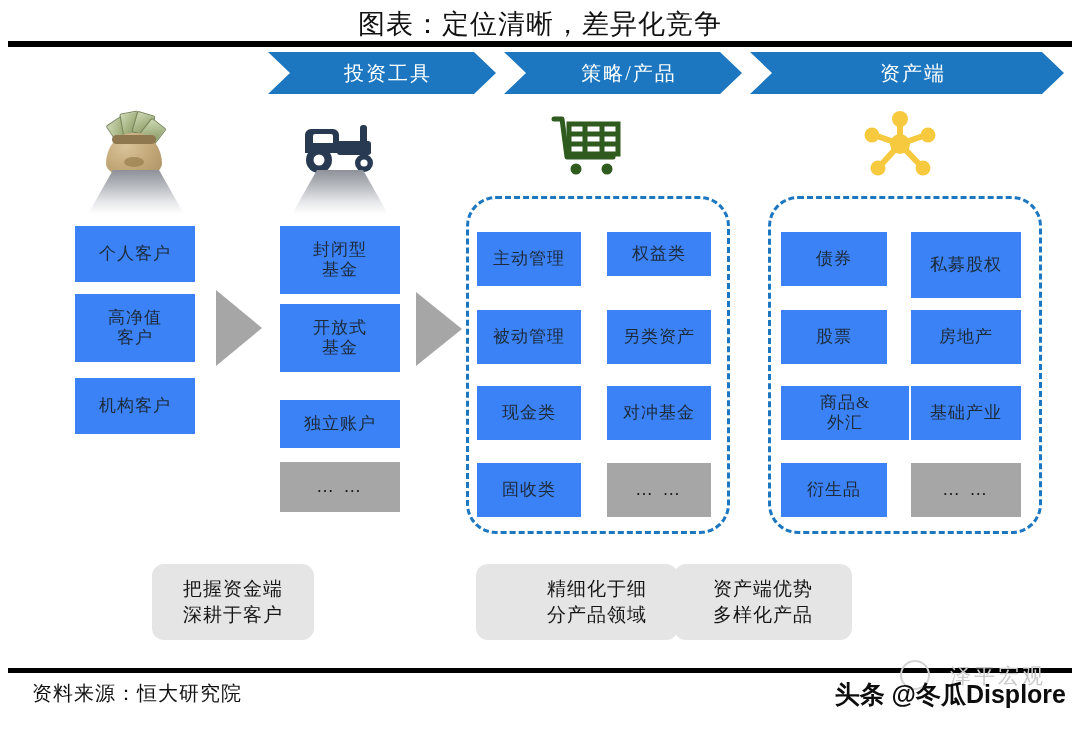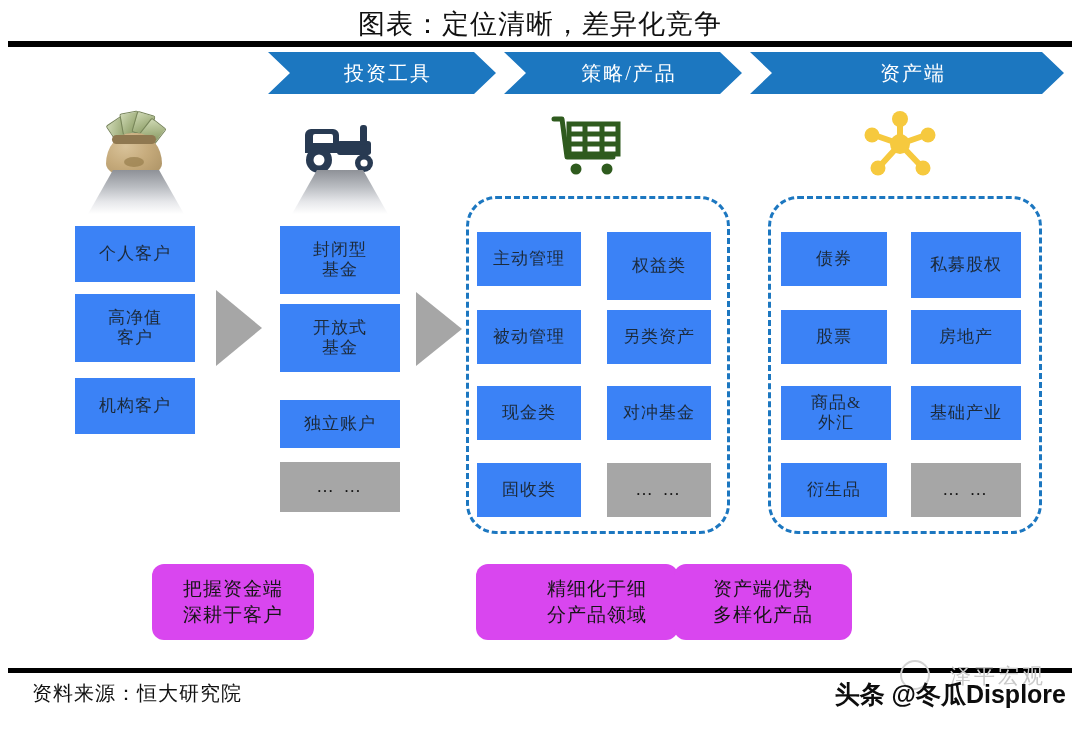--- a/index.html
+++ b/index.html
@@ -80,21 +80,21 @@
 
   
   .gray-arrow{position:absolute;background:#A6A6A6;
     clip-path:polygon(0 0, 100% 50%, 0 100%);}
 
   
   .dashbox{position:absolute;border:3px dashed #1C77C0;border-radius:30px;}
 
   
   .callout{
-    position:absolute;background:#d946ef;border-radius:12px;
+    position:absolute;background:#e5e5e5;border-radius:12px;
     display:flex;align-items:center;justify-content:center;text-align:center;
     font-size:19px;line-height:1.35;letter-spacing:1px;color:#161616;
     font-family:"Liberation Serif","DejaVu Serif",serif;
   }
 
   
   .source{position:absolute;left:32px;top:680px;font-size:20px;letter-spacing:1px;color:#111;
     font-family:"Liberation Serif","DejaVu Serif",serif;white-space:nowrap;}
   .handle{position:absolute;right:14px;top:678px;font-size:25px;color:#0d0d0d;white-space:nowrap;
     font-family:"Liberation Sans","DejaVu Sans",sans-serif;font-weight:700;letter-spacing:0px;z-index:3;}
@@ -209,31 +209,31 @@
 
   <div class="gray-arrow" style="left:416px;top:292px;width:46px;height:74px;"></div>
 
   <div class="dashbox" style="left:466px;top:196px;width:258px;height:332px;"></div>
   <div class="col">
     <div class="cell" style="position:absolute;left:477px;top:232px;width:104px;height:54px;">主动管理</div>
     <div class="cell" style="position:absolute;left:477px;top:310px;width:104px;height:54px;">被动管理</div>
     <div class="cell" style="position:absolute;left:477px;top:386px;width:104px;height:54px;">现金类</div>
     <div class="cell" style="position:absolute;left:477px;top:463px;width:104px;height:54px;">固收类</div>
 
-    <div class="cell" style="position:absolute;left:607px;top:232px;width:104px;height:68px;">权益类</div>
+    <div class="cell" style="position:absolute;left:607px;top:232px;width:104px;height:44px;">权益类</div>
     <div class="cell" style="position:absolute;left:607px;top:310px;width:104px;height:54px;">另类资产</div>
     <div class="cell" style="position:absolute;left:607px;top:386px;width:104px;height:54px;">对冲基金</div>
     <div class="cell gray" style="position:absolute;left:607px;top:463px;width:104px;height:54px;">… …</div>
   </div>
 
   <div class="dashbox" style="left:768px;top:196px;width:268px;height:332px;"></div>
   <div class="col">
     <div class="cell" style="position:absolute;left:781px;top:232px;width:106px;height:54px;">债券</div>
     <div class="cell" style="position:absolute;left:781px;top:310px;width:106px;height:54px;">股票</div>
-    <div class="cell" style="position:absolute;left:781px;top:386px;width:110px;height:54px;white-space:pre-line;">商品&amp;
+    <div class="cell" style="position:absolute;left:781px;top:386px;width:128px;height:54px;white-space:pre-line;">商品&amp;
 外汇</div>
     <div class="cell" style="position:absolute;left:781px;top:463px;width:106px;height:54px;">衍生品</div>
 
     <div class="cell" style="position:absolute;left:911px;top:232px;width:110px;height:66px;">私募股权</div>
     <div class="cell" style="position:absolute;left:911px;top:310px;width:110px;height:54px;">房地产</div>
     <div class="cell" style="position:absolute;left:911px;top:386px;width:110px;height:54px;">基础产业</div>
     <div class="cell gray" style="position:absolute;left:911px;top:463px;width:110px;height:54px;">… …</div>
   </div>
 
   <div class="callout" style="left:152px;top:564px;width:162px;height:76px;white-space:pre-line;">把握资金端

